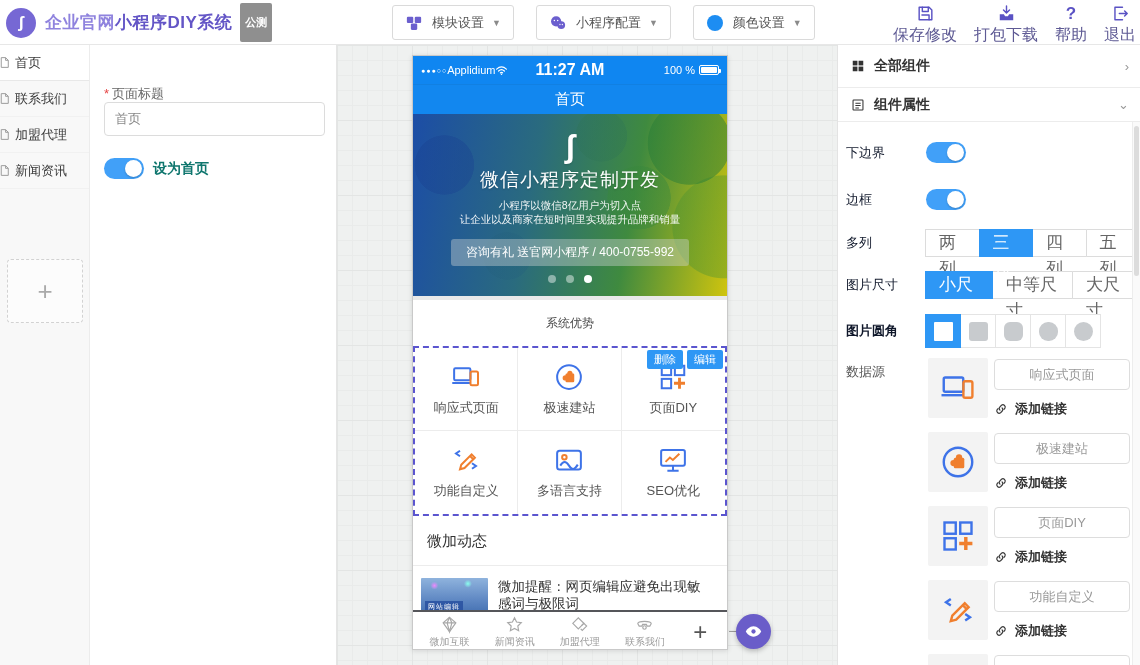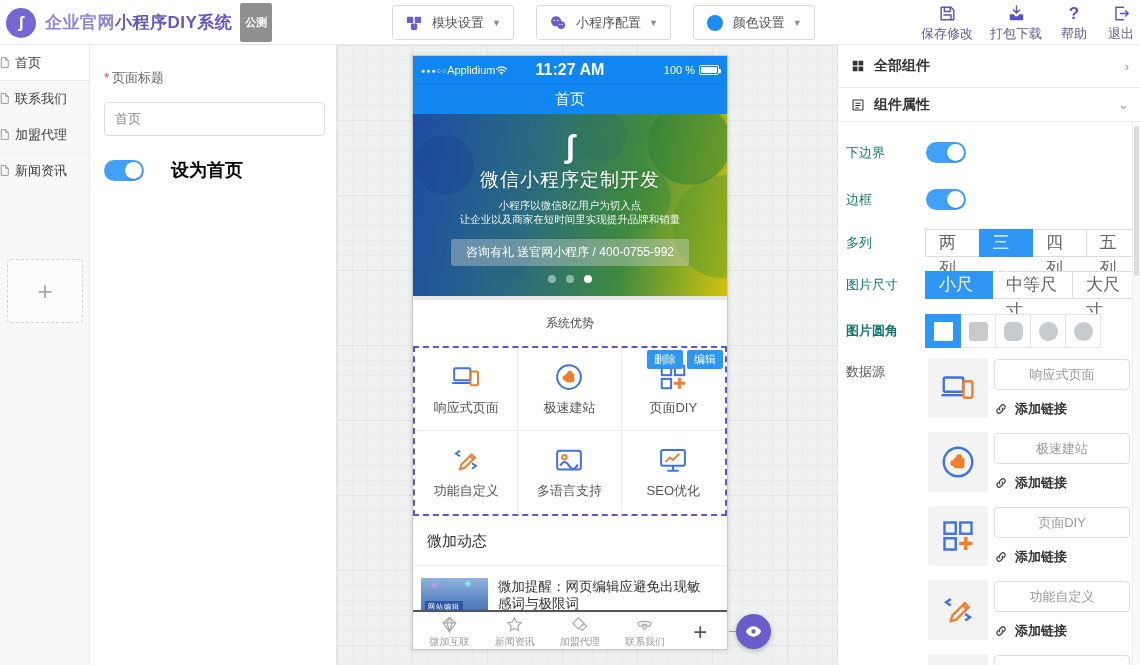--- a/index.html
+++ b/index.html
@@ -16,39 +16,39 @@
   .badge{margin-left:8px;background:#8f8f8f;color:#fff;font-size:11px;padding:12px 5px;border-radius:2px;font-weight:bold;}
   .hdr-drops{position:absolute;left:392px;top:5px;display:flex;gap:22px;}
   .dropbtn{height:35px;background:#fff;border:1px solid #dadada;border-radius:3px;display:flex;align-items:center;padding:0 12px;cursor:pointer;}
   .dropbtn .dlabel{font-size:13px;color:#555;margin:0 8px 0 9px;}
   .caret{font-size:9px;color:#8a8a8a;}
   .dicon{width:18px;height:18px;display:flex;align-items:center;justify-content:center;}
   .colorcircle{width:16px;height:16px;border-radius:50%;background:#1d8df2;}
   .hdr-actions{position:absolute;right:4px;top:4px;display:flex;gap:17px;align-items:flex-start;}
   .act{display:flex;flex-direction:column;align-items:center;cursor:pointer;min-width:30px;}
   .act svg{width:19px;height:19px;}
-  .act .alabel{font-size:13px;color:#5e5a94;margin-top:2px;white-space:nowrap;}
+  .act .alabel{font-size:16px;color:#5e5a94;margin-top:2px;white-space:nowrap;}
   .qmark{font-size:17px;font-weight:bold;color:#5a52c4;line-height:19px;}
 
   
   .sidebar{position:absolute;left:0;top:45px;width:90px;height:620px;background:#f8f8f8;border-right:1px solid #ececec;overflow:hidden;}
   .side-item{height:36px;display:flex;align-items:center;padding-left:1px;font-size:13px;color:#3a3a3a;border-bottom:1px solid #f1f1f1;cursor:pointer;background:#f8f8f8;}
   .side-item.sel{background:#fff;border-bottom:1px solid #e8e8e8;}
   .side-item svg{width:13px;height:13px;margin-left:-3px;margin-right:4px;flex:none;}
   .add-page{position:absolute;left:7px;top:214px;width:76px;height:64px;border:1px dashed #d2d2d2;border-radius:4px;display:flex;align-items:center;justify-content:center;font-size:26px;color:#aaa;cursor:pointer;background:#fcfcfc;}
 
   
   .pagepanel{position:absolute;left:90px;top:45px;width:247px;height:620px;background:#fff;border-right:1px solid #e5e5e5;}
-  .pp-label{position:absolute;left:14px;top:24px;font-size:13px;color:#666;}
+  .pp-label{position:absolute;left:14px;top:40px;font-size:13px;color:#666;}
   .pp-label .req{color:#e64545;margin-right:3px;}
   .pp-input{position:absolute;left:14px;top:57px;width:221px;height:34px;border:1px solid #dcdcdc;border-radius:4px;font-size:13px;color:#888;padding:0 10px;outline:none;background:#fff;}
   .pp-toggle-row{position:absolute;left:14px;top:113px;display:flex;align-items:center;}
   .toggle{width:40px;height:21px;border-radius:11px;background:#41a0f8;position:relative;cursor:pointer;flex:none;}
   .toggle .knob{position:absolute;right:2px;top:2px;width:17px;height:17px;border-radius:50%;background:#fff;box-shadow:0 1px 2px rgba(0,0,0,.2);}
-  .pp-toggle-row .tlabel{margin-left:27px;font-size:18px;color:#000000;font-weight:bold;}
+  .pp-toggle-row .tlabel{margin-left:9px;font-size:14px;color:#0f766e;font-weight:bold;}
 
   
   .canvas{position:absolute;left:337px;top:45px;width:500px;height:620px;background-color:#eff1f0;
     background-image:linear-gradient(#e3e5e4 1px,transparent 1px),linear-gradient(90deg,#e3e5e4 1px,transparent 1px),
       linear-gradient(#e9ebea 1px,transparent 1px),linear-gradient(90deg,#e9ebea 1px,transparent 1px);
     background-size:75px 75px,75px 75px,15px 15px,15px 15px;}
 
   
   .phone{position:absolute;left:412px;top:55px;width:316px;height:595px;background:#fff;border:1px solid #c9c9c9;box-shadow:0 1px 5px rgba(0,0,0,.12);overflow:hidden;}
   .statusbar{height:28px;background:#0f86f1;color:#fff;display:flex;align-items:center;padding:0 8px;font-size:11px;}
@@ -102,21 +102,21 @@
   .fab svg{width:19px;height:19px;}
 
   
   .inspector{position:absolute;left:837px;top:45px;width:303px;height:620px;background:#fff;border-left:1px solid #e3e3e3;overflow:hidden;}
   .insp-h{position:relative;display:flex;align-items:center;padding-left:13px;border-bottom:1px solid #ececec;font-size:14px;font-weight:bold;color:#333;cursor:pointer;}
   .insp-h svg{width:14px;height:14px;margin-right:9px;}
   .insp-h .chev{position:absolute;right:11px;font-weight:normal;color:#999;font-size:13px;}
   .h1{height:43px;}
   .h2{height:34px;}
   .prow{position:absolute;left:8px;display:flex;align-items:center;}
-  .plabel{width:80px;font-size:13px;color:#0f766e;flex:none;}
+  .plabel{width:80px;font-size:13px;color:#0f172a;flex:none;}
   .seg{height:28px;line-height:26px;padding:0 13px;border:1px solid #dcdcdc;background:#fff;color:#666;font-size:17px;margin-left:-1px;cursor:pointer;position:relative;}
   .seg:first-child{border-radius:3px 0 0 3px;margin-left:0;}
   .seg:last-child{border-radius:0 3px 3px 0;}
   .seg.sel{background:#2e97f5;border-color:#2e97f5;color:#fff;z-index:1;}
   .rad{width:36px;height:34px;border:1px solid #e4e4e4;background:#fff;display:flex;align-items:center;justify-content:center;margin-left:-1px;cursor:pointer;position:relative;}
   .rad:first-child{margin-left:0;}
   .rad.sel{background:#2e97f5;border-color:#2e97f5;z-index:1;}
   .rad i{width:19px;height:19px;background:#c8cbce;display:block;}
   .rad.sel i{background:#fff;border-radius:1px;}
   .r1 i{border-radius:3px;}.r2 i{border-radius:6px;}.r3 i{border-radius:9px;}.r4 i{border-radius:50%;}

